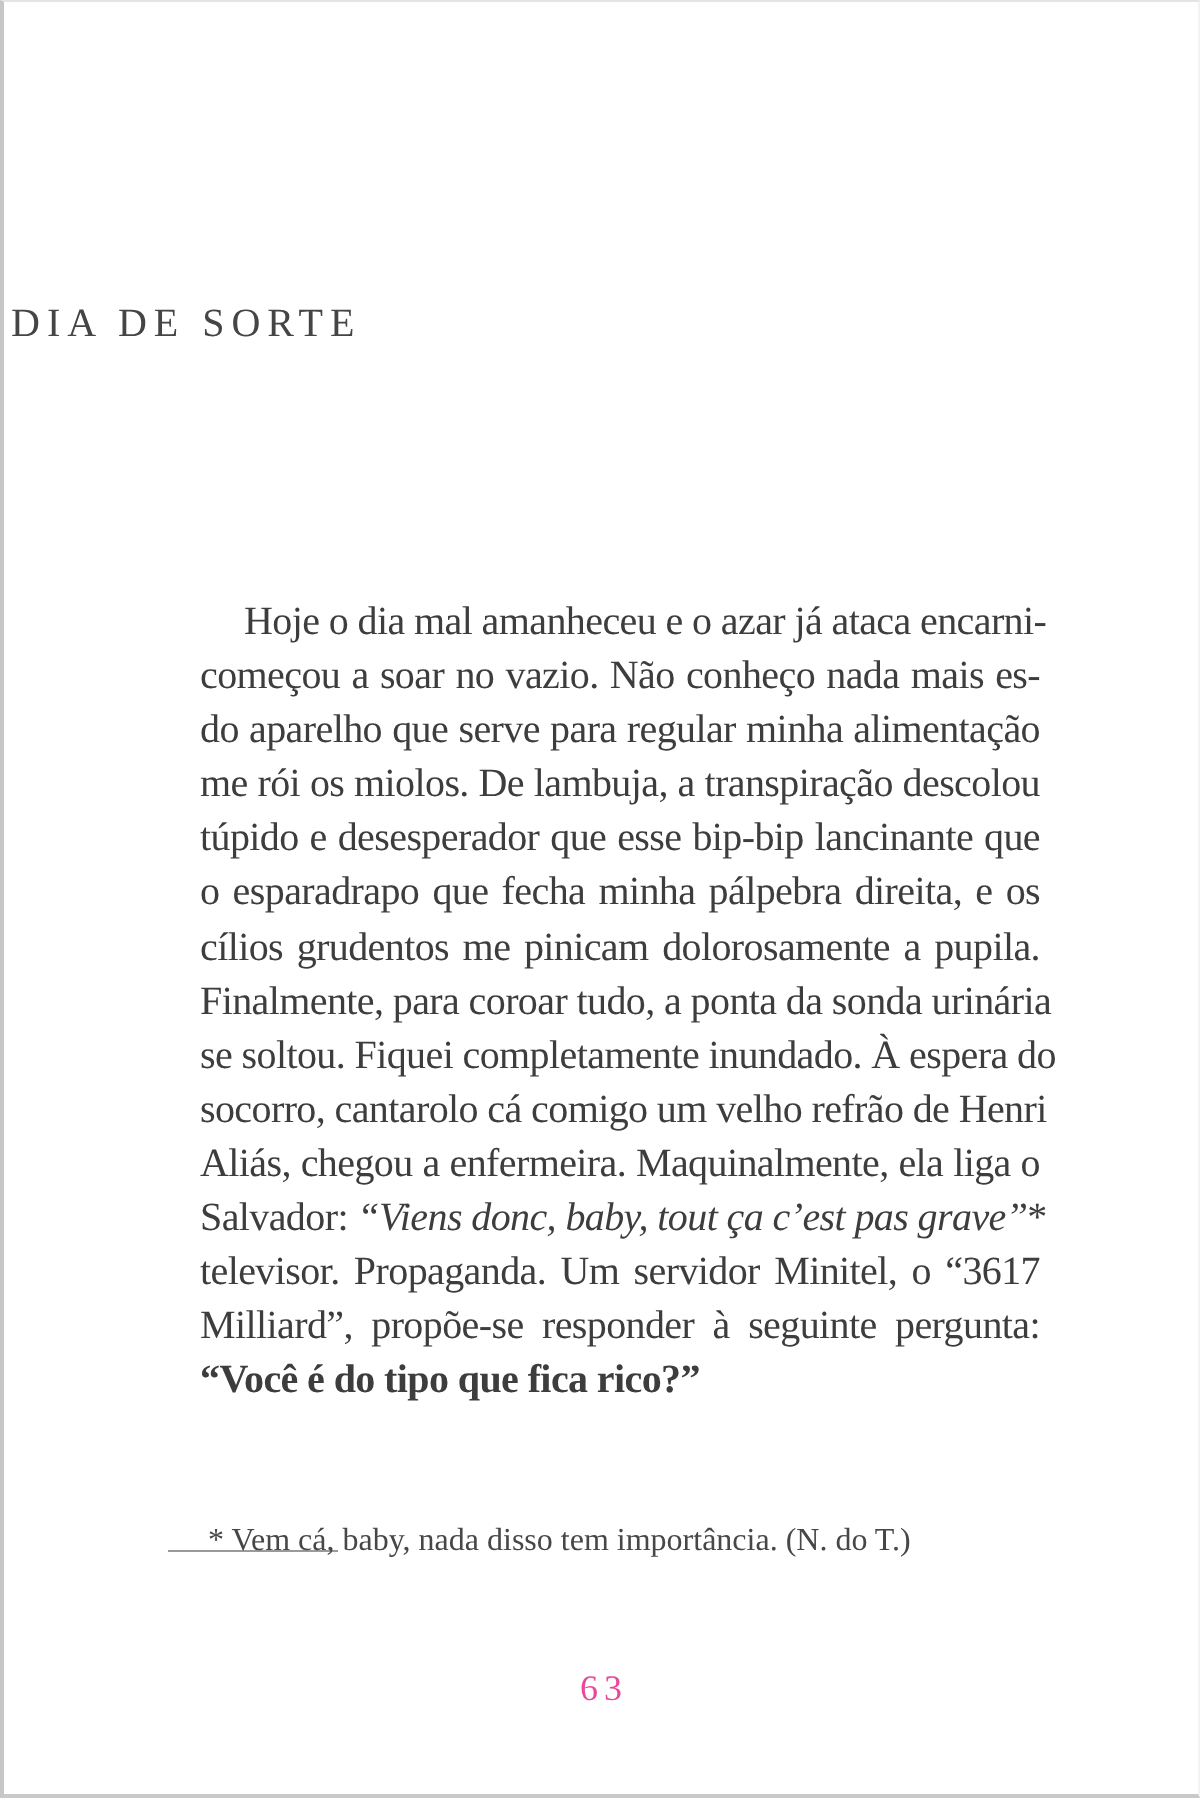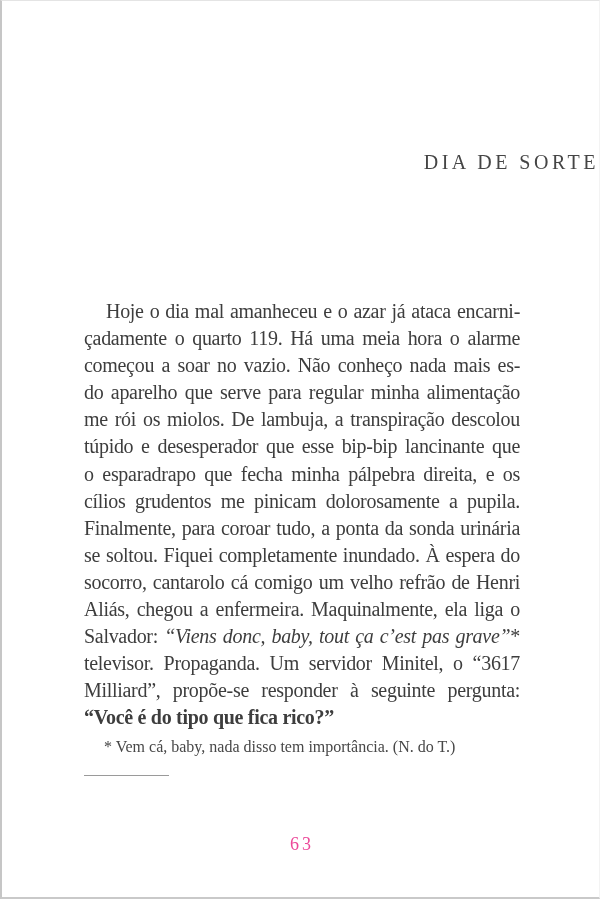--- a/index.html
+++ b/index.html
@@ -20,21 +20,21 @@
     font-family: "Liberation Serif", "DejaVu Serif", serif;
     color: #3d3d3d;
     overflow: hidden;
   }
   .chapter-title {
     position: absolute;
     top: 150px;
     left: 0;
     right: 0;
     margin: 0;
-    text-align: right;
+    text-align: left;
     font-size: 20px;
     font-weight: 400;
     letter-spacing: 3.5px;
     text-indent: 3.5px;
     color: #454545;
   }
   .body-text {
     position: absolute;
     top: 297px;
     left: 82px;
@@ -42,35 +42,36 @@
     font-size: 20px;
     line-height: 27.1px;
     letter-spacing: -0.015em;
     color: #3d3d3d;
   }
   .line {
     text-align: justify;
     text-align-last: justify;
     text-justify: inter-word;
     white-space: nowrap;
+    margin-left: 16px;
   }
   .line.first { text-indent: 22px; }
   .line.last { text-align-last: left; white-space: normal; font-weight: bold; }
   .italic { font-style: italic; }
   .footnote-rule {
     position: absolute;
     top: 774px;
     left: 82px;
     width: 85px;
     height: 0;
     border-top: 1px solid #9a9a9a;
   }
   .footnote {
     position: absolute;
-    top: 736px;
+    top: 760px;
     left: 82px;
     width: 440px;
     font-size: 16px;
     line-height: 20px;
     text-indent: 20px;
     color: #474747;
   }
   .page-number {
     position: absolute;
     top: 832px;
@@ -86,21 +87,20 @@
 </style>
 </head>
 <body>
 
 <div class="page">
 
   <h1 class="chapter-title">DIA DE SORTE</h1>
 
   <div class="body-text">
     <div class="line first">Hoje o dia mal amanheceu e o azar já ataca encarni-</div>
-    <div class="line">çadamente o quarto 119. Há uma meia hora o alarme</div>
     <div class="line">começou a soar no vazio. Não conheço nada mais es-</div>
     <div class="line">do aparelho que serve para regular minha alimentação</div>
     <div class="line">me rói os miolos. De lambuja, a transpiração descolou</div>
     <div class="line">túpido e desesperador que esse bip-bip lancinante que</div>
     <div class="line">o esparadrapo que fecha minha pálpebra direita, e os</div>
     <div class="line">cílios grudentos me pinicam dolorosamente a pupila.</div>
     <div class="line">Finalmente, para coroar tudo, a ponta da sonda urinária</div>
     <div class="line">se soltou. Fiquei completamente inundado. À espera do</div>
     <div class="line">socorro, cantarolo cá comigo um velho refrão de Henri</div>
     <div class="line">Aliás, chegou a enfermeira. Maquinalmente, ela liga o</div>

